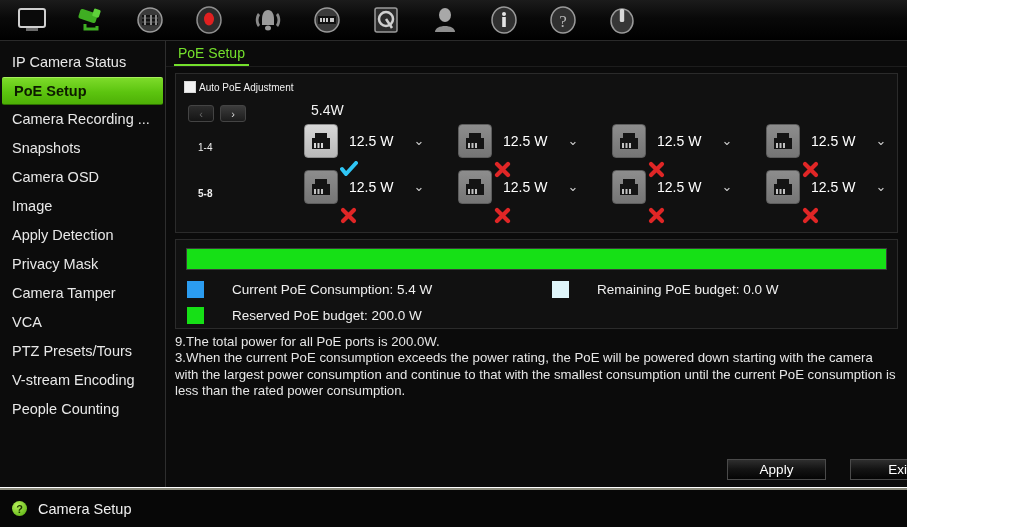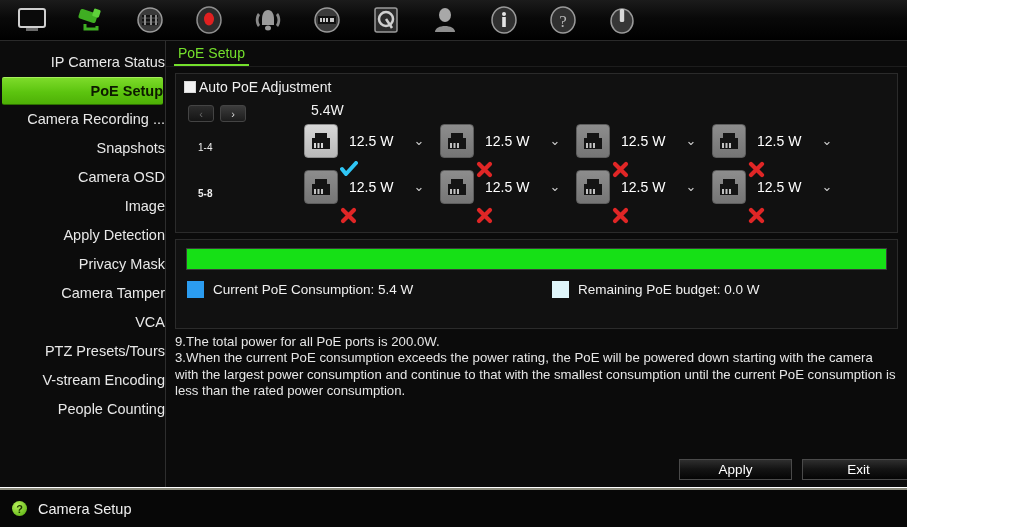--- a/index.html
+++ b/index.html
@@ -23,21 +23,20 @@
     display: flex; align-items: center; justify-content: center;
     cursor: pointer;
   }
   .tb-icon svg { display:block; }
 
   
   .sidebar {
     position: absolute; left: 0; top: 41px; width: 166px; height: 446px;
     background: #0c0c0c; border-right: 1px solid #2e2e2e;
     padding-top: 7px;
-    text-align: right;
   }
   .side-item {
     height: 29px; line-height: 29px; padding-left: 12px;
     color: #e8e8e8; font-size: 14.5px; white-space: nowrap;
     cursor: pointer;
   }
   .side-item.active {
     background: linear-gradient(180deg,#7ddb2a 0%, #5cc40f 55%, #4eb006 100%);
     color: #0d1a00; font-weight: bold;
     border-top: 1px solid #a6ef5c; border-bottom: 1px solid #2e7000;
@@ -63,42 +62,42 @@
     background: #111111;
     border: 1px solid #2b2b2b;
   }
   .panel-a { height: 160px; }
 
   .chk-row { display:flex; align-items:center; height: 26px; padding-left: 8px; }
   .chkbox {
     width: 12px; height: 12px; background: #f2f2f2; border: 1px solid #d8d8d8;
     display:inline-block; cursor:pointer;
   }
-  .chk-label { color:#f0f0f0; font-size:14px; margin-left:3px; }
+  .chk-label { color:#f0f0f0; font-size:10px; margin-left:3px; }
 
   .port-area { position: relative; height: 128px; }
   .navbtns { position:absolute; left: 12px; top: 5px; display:flex; gap:6px; }
   .navbtn {
     width: 26px; height: 17px; border-radius: 3px;
     background: linear-gradient(180deg,#3c3c3c 0%,#1c1c1c 100%);
     border: 1px solid #444; color:#dcdcdc; font-size:11px;
     display:flex; align-items:center; justify-content:center; cursor:pointer;
   }
   .navbtn.disabled { color:#6a6a6a; background: linear-gradient(180deg,#2c2c2c 0%,#151515 100%); }
 
   .rowlabel { position:absolute; left: 22px; color:#eee; font-size:10px; }
   .rowlabel.r1 { top: 42px; }
   .rowlabel.r2 { top: 88px; font-weight: bold; }
 
   .pwr-top { position:absolute; left: 135px; top: 2px; color:#f2f2f2; font-size:14px; }
 
   .portrow { position:absolute; left: 128px; display:flex; align-items:center; }
   .portrow.r1 { top: 24px; }
   .portrow.r2 { top: 70px; }
-  .portcell { display:flex; align-items:center; width: 136px; }
+  .portcell { display:flex; align-items:center; width: 154px; }
   .jack { position: relative; width: 34px; height: 34px; cursor:pointer; }
   .jack .bg {
     position:absolute; inset:0; border-radius:4px;
     background: linear-gradient(180deg,#d8d8d8 0%, #b9b9b9 100%);
     border: 1px solid #8f8f8f;
   }
   .jack.dim .bg { background: linear-gradient(180deg,#8d8d8d 0%, #757575 100%); border-color:#5d5d5d; }
   .jack svg { position:absolute; left:0; top:0; }
   .jack .mark { position:absolute; right:-2px; bottom:-3px; }
   .wval { color:#ffffff; font-size:14px; margin-left:11px; width:52px; }
@@ -108,37 +107,37 @@
   }
 
   .panel-b { height: 90px; margin-top: 6px; padding: 8px 10px 0 10px; }
   .bar-track {
     height: 22px; background: #000; border: 1px solid #3a3a3a; position: relative;
   }
   .bar-fill { height: 100%; background: #16e016; }
   .legend { margin-top: 10px; position: relative; height: 48px; }
   .leg { position:absolute; display:flex; align-items:center; }
   .leg .sw { width:19px; height:19px; border:1px solid #111; }
-  .leg .lt { color:#f0f0f0; font-size:13.5px; margin-left:8px; white-space:nowrap; }
+  .leg .lt { color:#f0f0f0; font-size:13.5px; margin-left:27px; white-space:nowrap; }
   .leg.l1 { left: 0px; top: 0px; }
   .leg.l2 { left: 0px; top: 26px; }
   .leg.l3 { left: 365px; top: 0px; }
 
   .notice {
     margin: 5px 9px 0 9px; color:#e6e6e6; font-size:13.2px; line-height:16.4px;
   }
   .notice div { white-space: nowrap; }
   .notice div.wrap { white-space: normal; }
 
   .btnbar { position:absolute; left: 0; bottom: 6px; width: 741px; height: 22px; }
   .btn {
-    position:absolute; width: 113px; height: 21px;
+    position:absolute; width: 99px; height: 21px;
     background: linear-gradient(180deg,#2e2e2e 0%, #141414 48%, #050505 100%);
     border: 1px solid #4a4a4a; color:#ffffff; font-size:13.5px;
-    display:flex; align-items:center; justify-content:center; cursor:pointer;
+    display:flex; align-items:center; justify-content:center; cursor:pointer;margin-left:48px;
   }
   .btn.apply { left: 513px; }
   .btn.exit  { left: 636px; }
 
   
   .statusbar {
     position:absolute; left:0; top: 488px; width: 907px; height: 39px;
     background:#070707; border-top: 2px solid #8b8b7d;
     display:flex; align-items:center; padding-left: 12px;
   }
@@ -461,20 +460,24 @@
 
     <div class="panel panel-b">
       <div class="bar-track">
         <div class="bar-fill" id="barfill" style="width: 100%; background: rgb(22, 224, 22);"></div>
       </div>
       <div class="legend">
         <div class="leg l1">
           <span class="sw" id="sw0" style="background: rgb(43, 156, 240);"></span>
           <span class="lt">Current PoE Consumption: 5.4 W</span>
         </div>
+        <div class="leg l2">
+          <span class="sw" id="sw1" style="background: rgb(22, 224, 22);"></span>
+          <span class="lt">Reserved PoE budget: 200.0 W</span>
+        </div>
         <div class="leg l3">
           <span class="sw" id="sw2" style="background: rgb(223, 245, 250);"></span>
           <span class="lt">Remaining PoE budget: 0.0 W</span>
         </div>
       </div>
     </div>
 
     <div class="notice">
       <div>9.The total power for all PoE ports is 200.0W.</div>
       <div class="wrap">3.When the current PoE consumption exceeds the power rating, the PoE will be powered down starting with the camera with the largest power consumption and continue to that with the smallest consumption until the current PoE consumption is less than the rated power consumption.</div>

